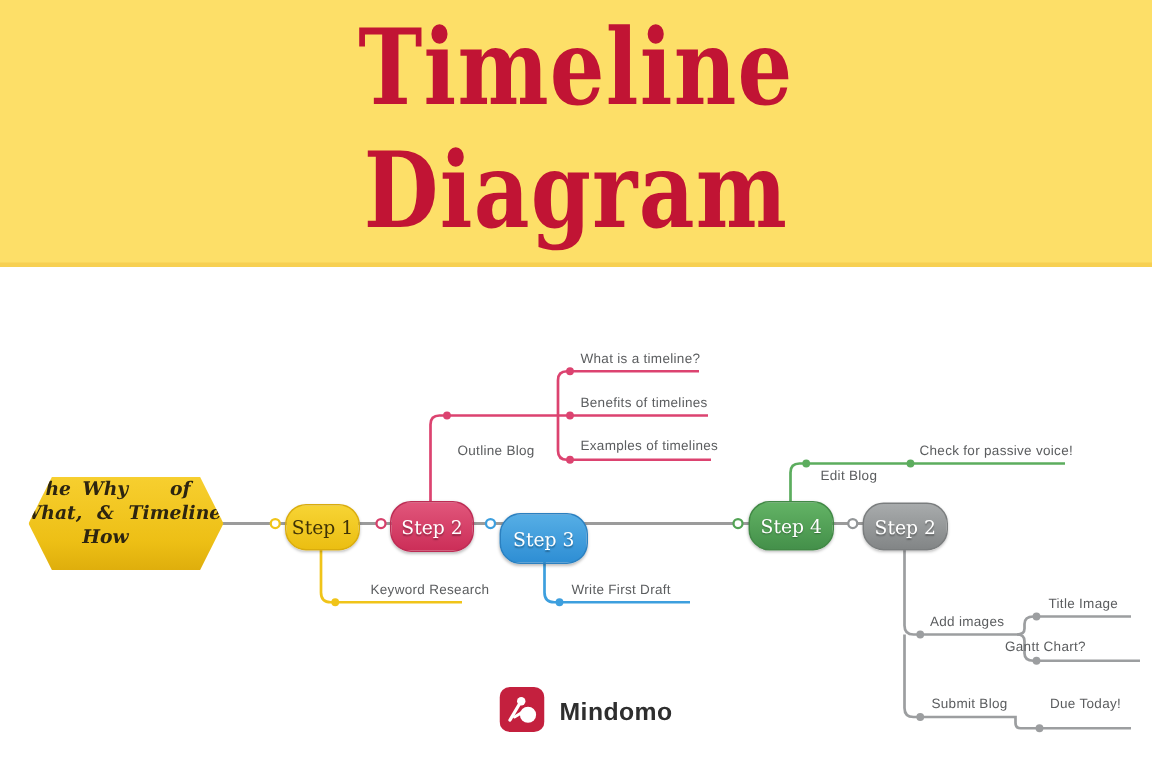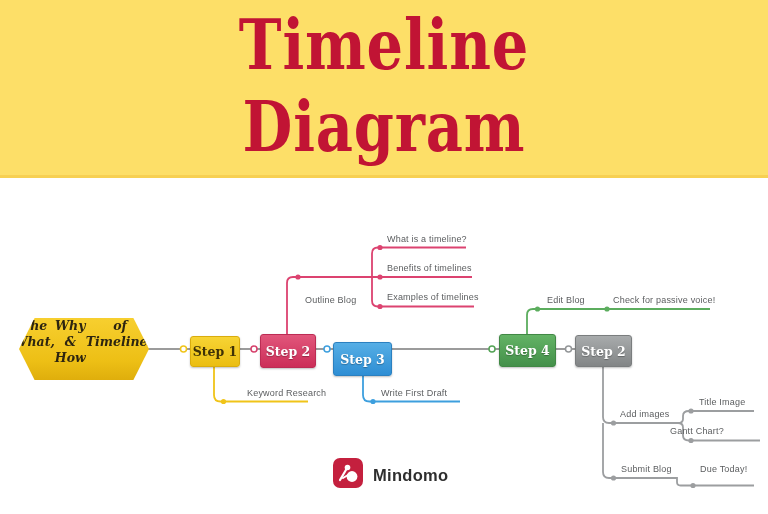--- a/index.html
+++ b/index.html
@@ -15,22 +15,22 @@
           color:#C11434;letter-spacing:1px;}
 
   
   .hexagon{position:absolute;left:19px;top:318px;width:130px;height:62px;
            background:linear-gradient(180deg,#F7CF2F 0%,#EDBF15 70%,#DFAE0C 100%);
            clip-path:polygon(12% 0%,88% 0%,100% 50%,88% 100%,12% 100%,0% 50%);
            display:flex;justify-content:center;text-align:center;font-style:italic;}
   .hexagon span{display:block;font-family:"DejaVu Serif", serif;font-weight:bold;
            font-size:12.5px;line-height:16px;color:#2D2510;}
 
-  .step{position:absolute;border-radius:3px;display:flex;align-items:center;justify-content:center;
-        font-family:"DejaVu Serif", serif;font-weight:bold;font-size:12.5px;
+  .step{position:absolute;border-radius:14px;display:flex;align-items:center;justify-content:center;
+        font-family:"DejaVu Serif", serif;font-weight:normal;font-size:12.5px;
         box-shadow:0 1px 2px rgba(0,0,0,0.25);}
   .step-1{left:190px;top:336px;width:48px;height:29px;color:#3F3206;
           background:linear-gradient(180deg,#F7D434,#EBBE12);border:1px solid #D9AC0E;}
   .step-2{left:260px;top:334px;width:54px;height:32px;color:#fff;text-shadow:0 1px 1px rgba(0,0,0,.3);
           background:linear-gradient(180deg,#E1567B,#CC2E58);border:1px solid #BC2C54;}
   .step-3{left:333px;top:342px;width:57px;height:32px;color:#fff;text-shadow:0 1px 1px rgba(0,0,0,.3);
           background:linear-gradient(180deg,#56AEE5,#2E8ED4);border:1px solid #2B80C0;}
   .step-4{left:499px;top:334px;width:55px;height:31px;color:#fff;text-shadow:0 1px 1px rgba(0,0,0,.3);
           background:linear-gradient(180deg,#63B365,#44904A);border:1px solid #418845;}
   .step-5{left:575px;top:335px;width:55px;height:30px;color:#fff;text-shadow:0 1px 1px rgba(0,0,0,.3);
@@ -108,21 +108,21 @@
   <div class="step step-3">Step 3</div>
   <div class="step step-4">Step 4</div>
   <div class="step step-5">Step 2</div>
 
   <div class="lbl" style="left:231px;top:388px;padding-left:16px;">Keyword Research</div>
   <div class="lbl" style="left:305px;top:263px;margin-top:32px;">Outline Blog</div>
   <div class="lbl" style="left:387px;top:234px;">What is a timeline?</div>
   <div class="lbl" style="left:387px;top:263px;">Benefits of timelines</div>
   <div class="lbl" style="left:387px;top:292px;">Examples of timelines</div>
   <div class="lbl" style="left:381px;top:388px;">Write First Draft</div>
-  <div class="lbl" style="left:547px;top:295px;">Edit Blog</div>
+  <div class="lbl" style="left:547px;top:312px;">Edit Blog</div>
   <div class="lbl" style="left:613px;top:295px;">Check for passive voice!</div>
   <div class="lbl" style="left:620px;top:409px;">Add images</div>
   <div class="lbl" style="left:699px;top:397px;">Title Image</div>
   <div class="lbl" style="left:670px;top:426px;">Gantt Chart?</div>
   <div class="lbl" style="left:621px;top:464px;">Submit Blog</div>
   <div class="lbl" style="left:700px;top:464px;">Due Today!</div>
 
   <svg class="logo" viewBox="0 0 30 30">
     <rect x="0" y="0" width="30" height="30" rx="7" fill="#C4203E"></rect>
     <path d="M7 22 L13.5 11" stroke="#ffffff" stroke-width="2.2" stroke-linecap="round" fill="none"></path>

